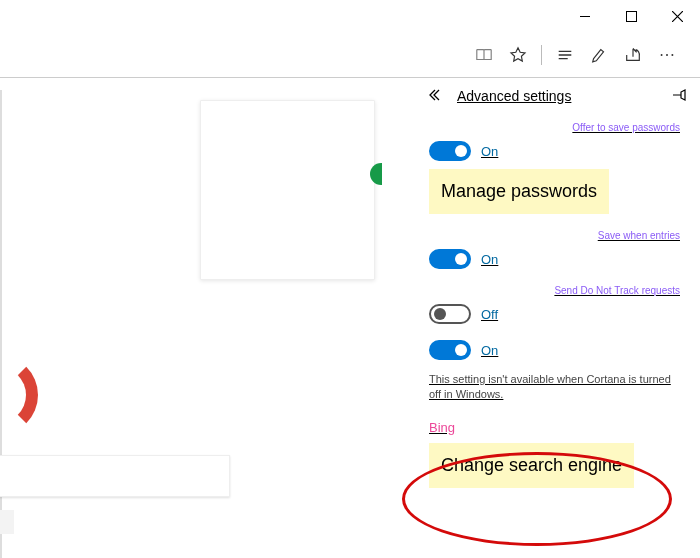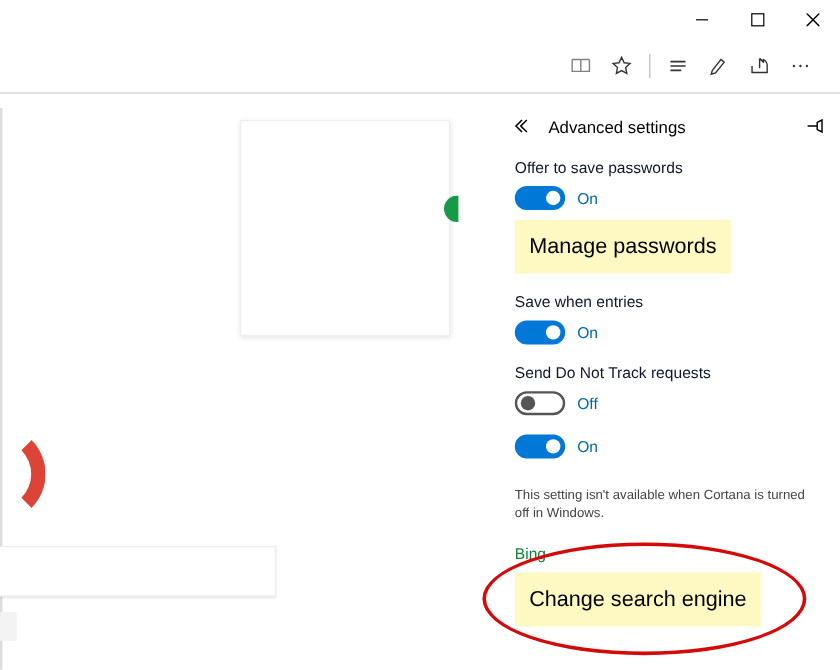--- a/index.html
+++ b/index.html
@@ -19,30 +19,30 @@
     .page-bg { position: absolute; top: 90px; left: 0; width: 380px; height: 468px; background: #fff; z-index: 1; }
     .page-card { position: absolute; left: 200px; top: 10px; width: 175px; height: 180px; background: #fff; border: 1px solid #eee; border-radius: 1px; box-shadow: 0 1px 4px rgba(0,0,0,.10); }
     .page-card .dot { position: absolute; right: -8px; top: 62px; width: 22px; height: 22px; overflow: hidden; }
     .page-card .dot:before { content: ""; position: absolute; left: 10px; width: 22px; height: 22px; border-radius: 50%; background: linear-gradient(90deg, #179a48 55%, #e52f22 55%); }
     .red-shape { position: absolute; left: -10px; top: 265px; width: 30px; height: 80px; }
     .red-shape:before { content: ""; position: absolute; left: -32px; top: 0; width: 56px; height: 56px; border: 12px solid #db4437; border-radius: 50%; border-left-color: transparent; border-top-color: transparent; border-bottom-color: transparent; }
     .search-box { position: absolute; left: -10px; top: 365px; width: 240px; height: 42px; border: 1px solid #eee; box-shadow: 0 1px 2px rgba(0,0,0,.12); background: #fff; }
     .small-box { position: absolute; left: -10px; top: 420px; width: 24px; height: 24px; background: #f3f3f3; }
     .thin-line { position: absolute; left: 0; top: 0; width: 1px; height: 468px; border-left: 2px solid #ddd; }
 
-    .panel { position: absolute; top: 80px; right: 0; width: 295px; bottom: 0; background: #fff; z-index: 10; padding: 18px 20px 12px 24px; }
+    .panel { position: absolute; top: 70px; right: 0; width: 295px; bottom: 0; background: #fff; z-index: 10; padding: 18px 20px 12px 24px; text-decoration: underline; }
     .panel-header { display: flex; align-items: center; margin-bottom: 18px; position: relative; }
     .panel-header .back { font-size: 14px; color: #000; margin-right: 14px; }
     .panel-header .title { font-size: 14px; color: #000; }
     .panel-header .pin { position: absolute; right: -6px; top: 0; font-size: 13px; }
 
     .setting { margin-bottom: 16px; }
-    .setting-label { font-size: 13px; color: #0f172a; margin-bottom: 8px; }
-    .setting-subtext { font-size: 11px; color: #444; line-height: 1.35; margin-top: 24px; padding-right: 0; }
-    .setting-value { font-size: 13px; color: #15803d; margin-top: 16px; margin-bottom: 8px; }
+    .setting-label { font-size: 10px; color: #8b5cf6; margin-bottom: 8px; text-align: right; }
+    .setting-subtext { font-size: 11px; color: #444; line-height: 1.35; margin-top: 12px; padding-right: 0; }
+    .setting-value { font-size: 13px; color: #ec4899; margin-top: 16px; margin-bottom: 8px; }
 
     .toggle-row { display: flex; align-items: center; gap: 10px; margin-bottom: 8px; }
     .toggle { width: 42px; height: 20px; border-radius: 10px; position: relative; }
     .toggle.on { background: #0078d7; }
     .toggle.off { background: #fff; border: 2px solid #555; }
     .toggle .knob { width: 12px; height: 12px; border-radius: 50%; background: #fff; position: absolute; top: 4px; }
     .toggle.on .knob { right: 4px; }
     .toggle.off .knob { left: 3px; top: 2px; background: #555; }
     .toggle-state { font-size: 13px; color: #0369a1; }
 

